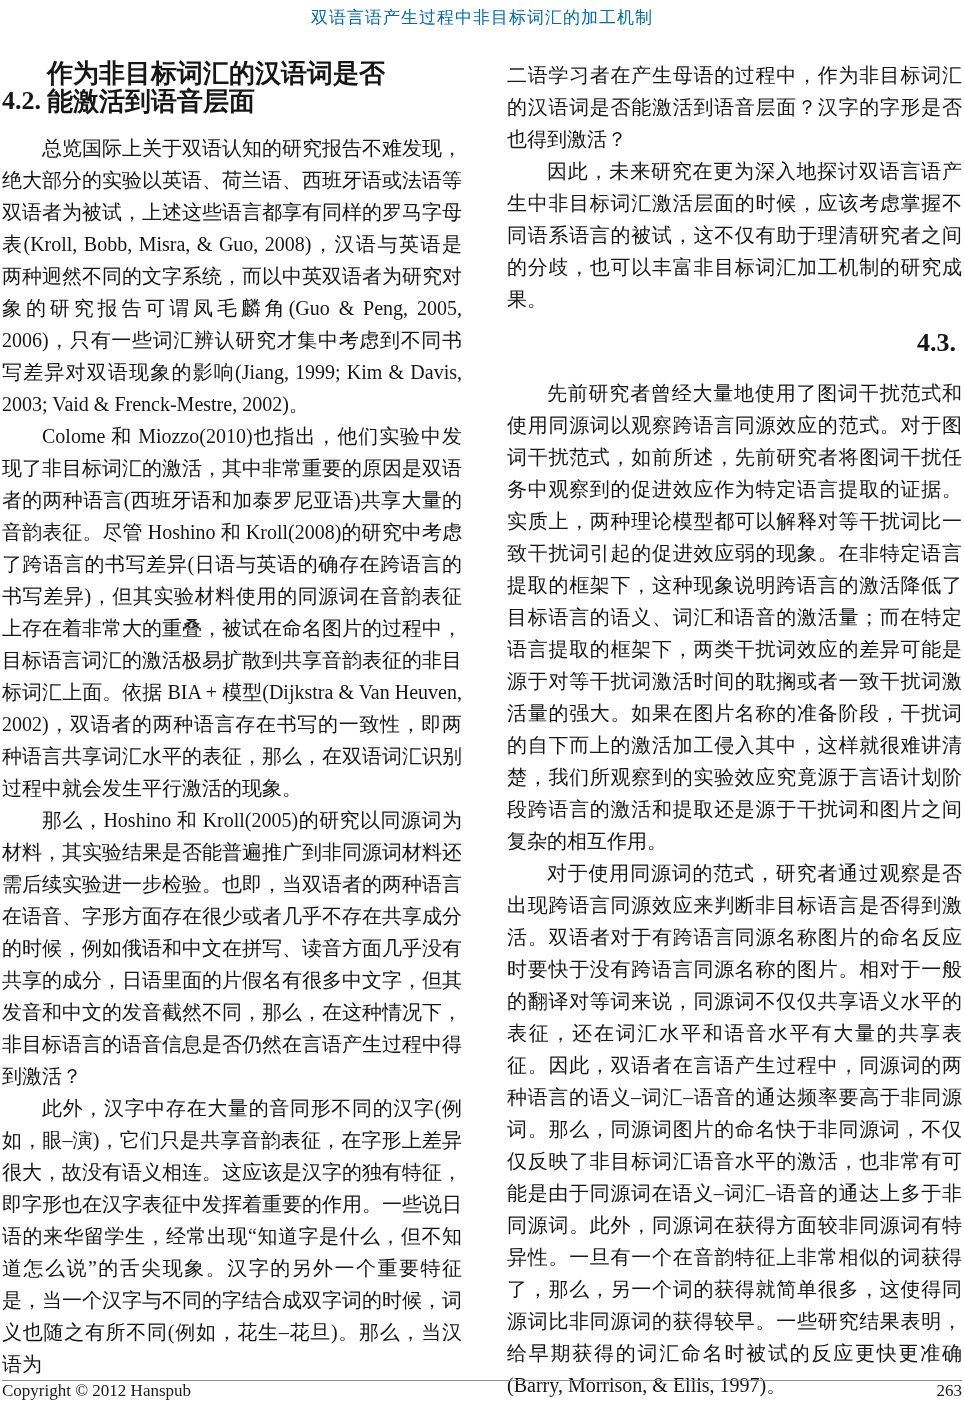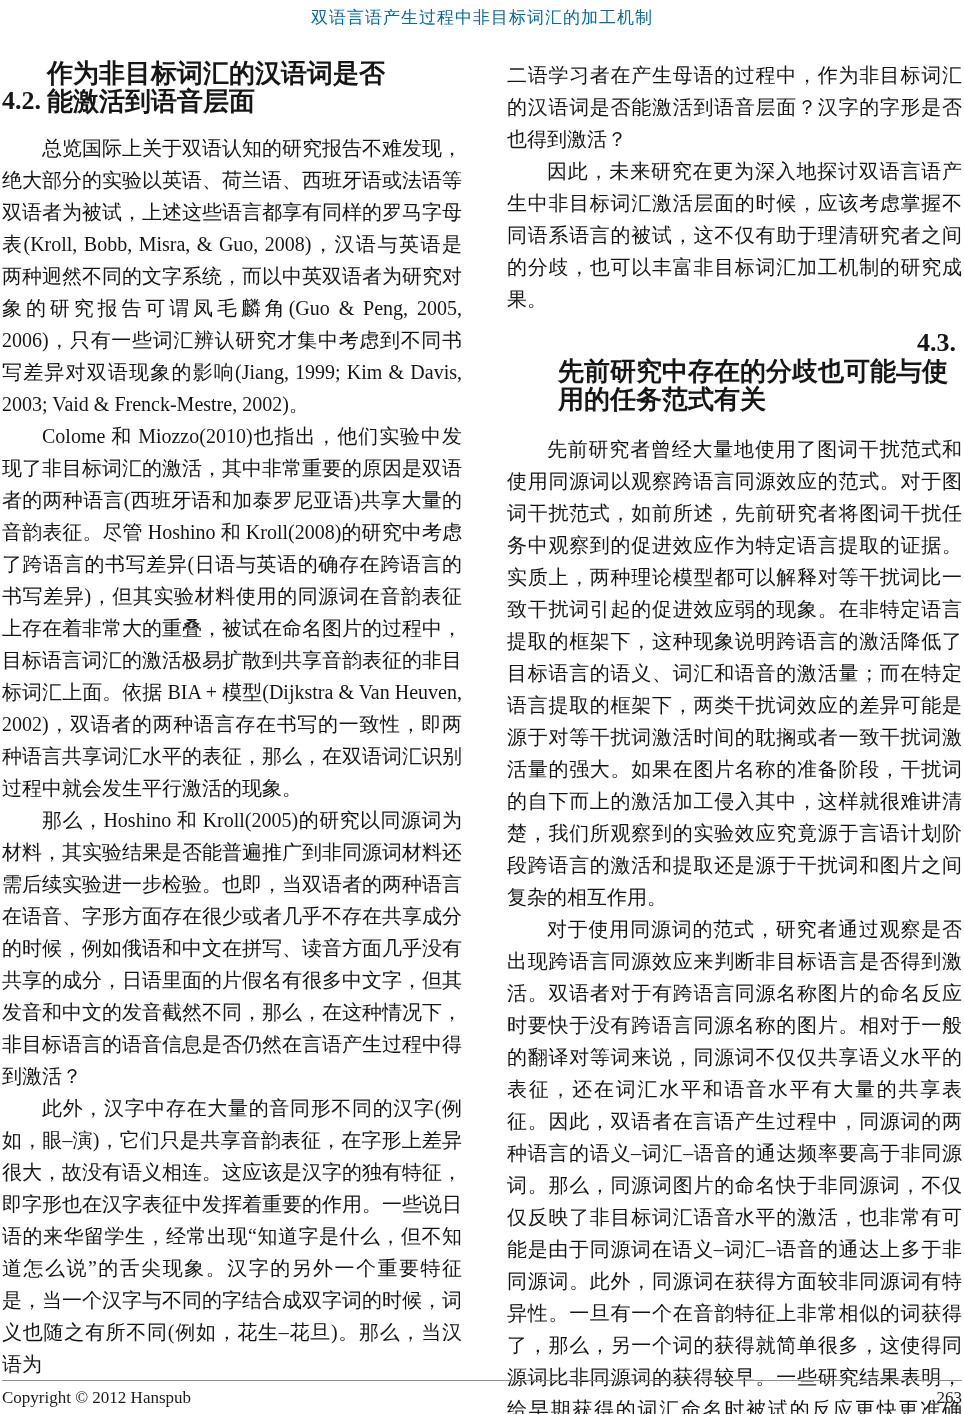--- a/index.html
+++ b/index.html
@@ -56,21 +56,20 @@
     font-family: "Liberation Sans", "DejaVu Sans", sans-serif;
   }
   .w42 { max-width: 338px; }
   .w43 { max-width: 404px; }
   h2.h43 { margin: 14px 0 20px 0; flex-direction: column; }
   .footer {
     position: absolute;
     top: 1380px;
     left: 2px; right: 2px;
     border-top: 1px solid #8f8f8f;
-    padding-top: 7px;
     display: flex;
     justify-content: space-between;
     align-items: baseline;
     font-size: 17px;
     color: #1c1c1c;
   }
 </style>
 </head>
 <body>
 
@@ -89,21 +88,20 @@
       <p class="indent">Colome 和 Miozzo(2010)也指出，他们实验中发现了非目标词汇的激活，其中非常重要的原因是双语者的两种语言(西班牙语和加泰罗尼亚语)共享大量的音韵表征。尽管 Hoshino 和 Kroll(2008)的研究中考虑了跨语言的书写差异(日语与英语的确存在跨语言的书写差异)，但其实验材料使用的同源词在音韵表征上存在着非常大的重叠，被试在命名图片的过程中，目标语言词汇的激活极易扩散到共享音韵表征的非目标词汇上面。依据 BIA + 模型(Dijkstra &amp; Van Heuven, 2002)，双语者的两种语言存在书写的一致性，即两种语言共享词汇水平的表征，那么，在双语词汇识别过程中就会发生平行激活的现象。</p>
       <p class="indent">那么，Hoshino 和 Kroll(2005)的研究以同源词为材料，其实验结果是否能普遍推广到非同源词材料还需后续实验进一步检验。也即，当双语者的两种语言在语音、字形方面存在很少或者几乎不存在共享成分的时候，例如俄语和中文在拼写、读音方面几乎没有共享的成分，日语里面的片假名有很多中文字，但其发音和中文的发音截然不同，那么，在这种情况下，非目标语言的语音信息是否仍然在言语产生过程中得到激活？</p>
       <p class="indent">此外，汉字中存在大量的音同形不同的汉字(例如，眼–演)，它们只是共享音韵表征，在字形上差异很大，故没有语义相连。这应该是汉字的独有特征，即字形也在汉字表征中发挥着重要的作用。一些说日语的来华留学生，经常出现“知道字是什么，但不知道怎么说”的舌尖现象。汉字的另外一个重要特征是，当一个汉字与不同的字结合成双字词的时候，词义也随之有所不同(例如，花生–花旦)。那么，当汉语为</p>
     </div>
 
     <div class="col col-right">
       <p>二语学习者在产生母语的过程中，作为非目标词汇的汉语词是否能激活到语音层面？汉字的字形是否也得到激活？</p>
       <p class="indent">因此，未来研究在更为深入地探讨双语言语产生中非目标词汇激活层面的时候，应该考虑掌握不同语系语言的被试，这不仅有助于理清研究者之间的分歧，也可以丰富非目标词汇加工机制的研究成果。</p>
       <h2 class="h43">
         <span class="num">4.3.</span>
-        <span class="htitle w43">先前研究中存在的分歧也可能与使用的任务范式有关</span>
       </h2>
       <p class="indent">先前研究者曾经大量地使用了图词干扰范式和使用同源词以观察跨语言同源效应的范式。对于图词干扰范式，如前所述，先前研究者将图词干扰任务中观察到的促进效应作为特定语言提取的证据。实质上，两种理论模型都可以解释对等干扰词比一致干扰词引起的促进效应弱的现象。在非特定语言提取的框架下，这种现象说明跨语言的激活降低了目标语言的语义、词汇和语音的激活量；而在特定语言提取的框架下，两类干扰词效应的差异可能是源于对等干扰词激活时间的耽搁或者一致干扰词激活量的强大。如果在图片名称的准备阶段，干扰词的自下而上的激活加工侵入其中，这样就很难讲清楚，我们所观察到的实验效应究竟源于言语计划阶段跨语言的激活和提取还是源于干扰词和图片之间复杂的相互作用。</p>
       <p class="indent">对于使用同源词的范式，研究者通过观察是否出现跨语言同源效应来判断非目标语言是否得到激活。双语者对于有跨语言同源名称图片的命名反应时要快于没有跨语言同源名称的图片。相对于一般的翻译对等词来说，同源词不仅仅共享语义水平的表征，还在词汇水平和语音水平有大量的共享表征。因此，双语者在言语产生过程中，同源词的两种语言的语义–词汇–语音的通达频率要高于非同源词。那么，同源词图片的命名快于非同源词，不仅仅反映了非目标词汇语音水平的激活，也非常有可能是由于同源词在语义–词汇–语音的通达上多于非同源词。此外，同源词在获得方面较非同源词有特异性。一旦有一个在音韵特征上非常相似的词获得了，那么，另一个词的获得就简单很多，这使得同源词比非同源词的获得较早。一些研究结果表明，给早期获得的词汇命名时被试的反应更快更准确(Barry, Morrison, &amp; Ellis, 1997)。</p>
     </div>
 
   </div>
 
   <div class="footer">
     <span>Copyright © 2012 Hanspub</span>
     <span>263</span>

